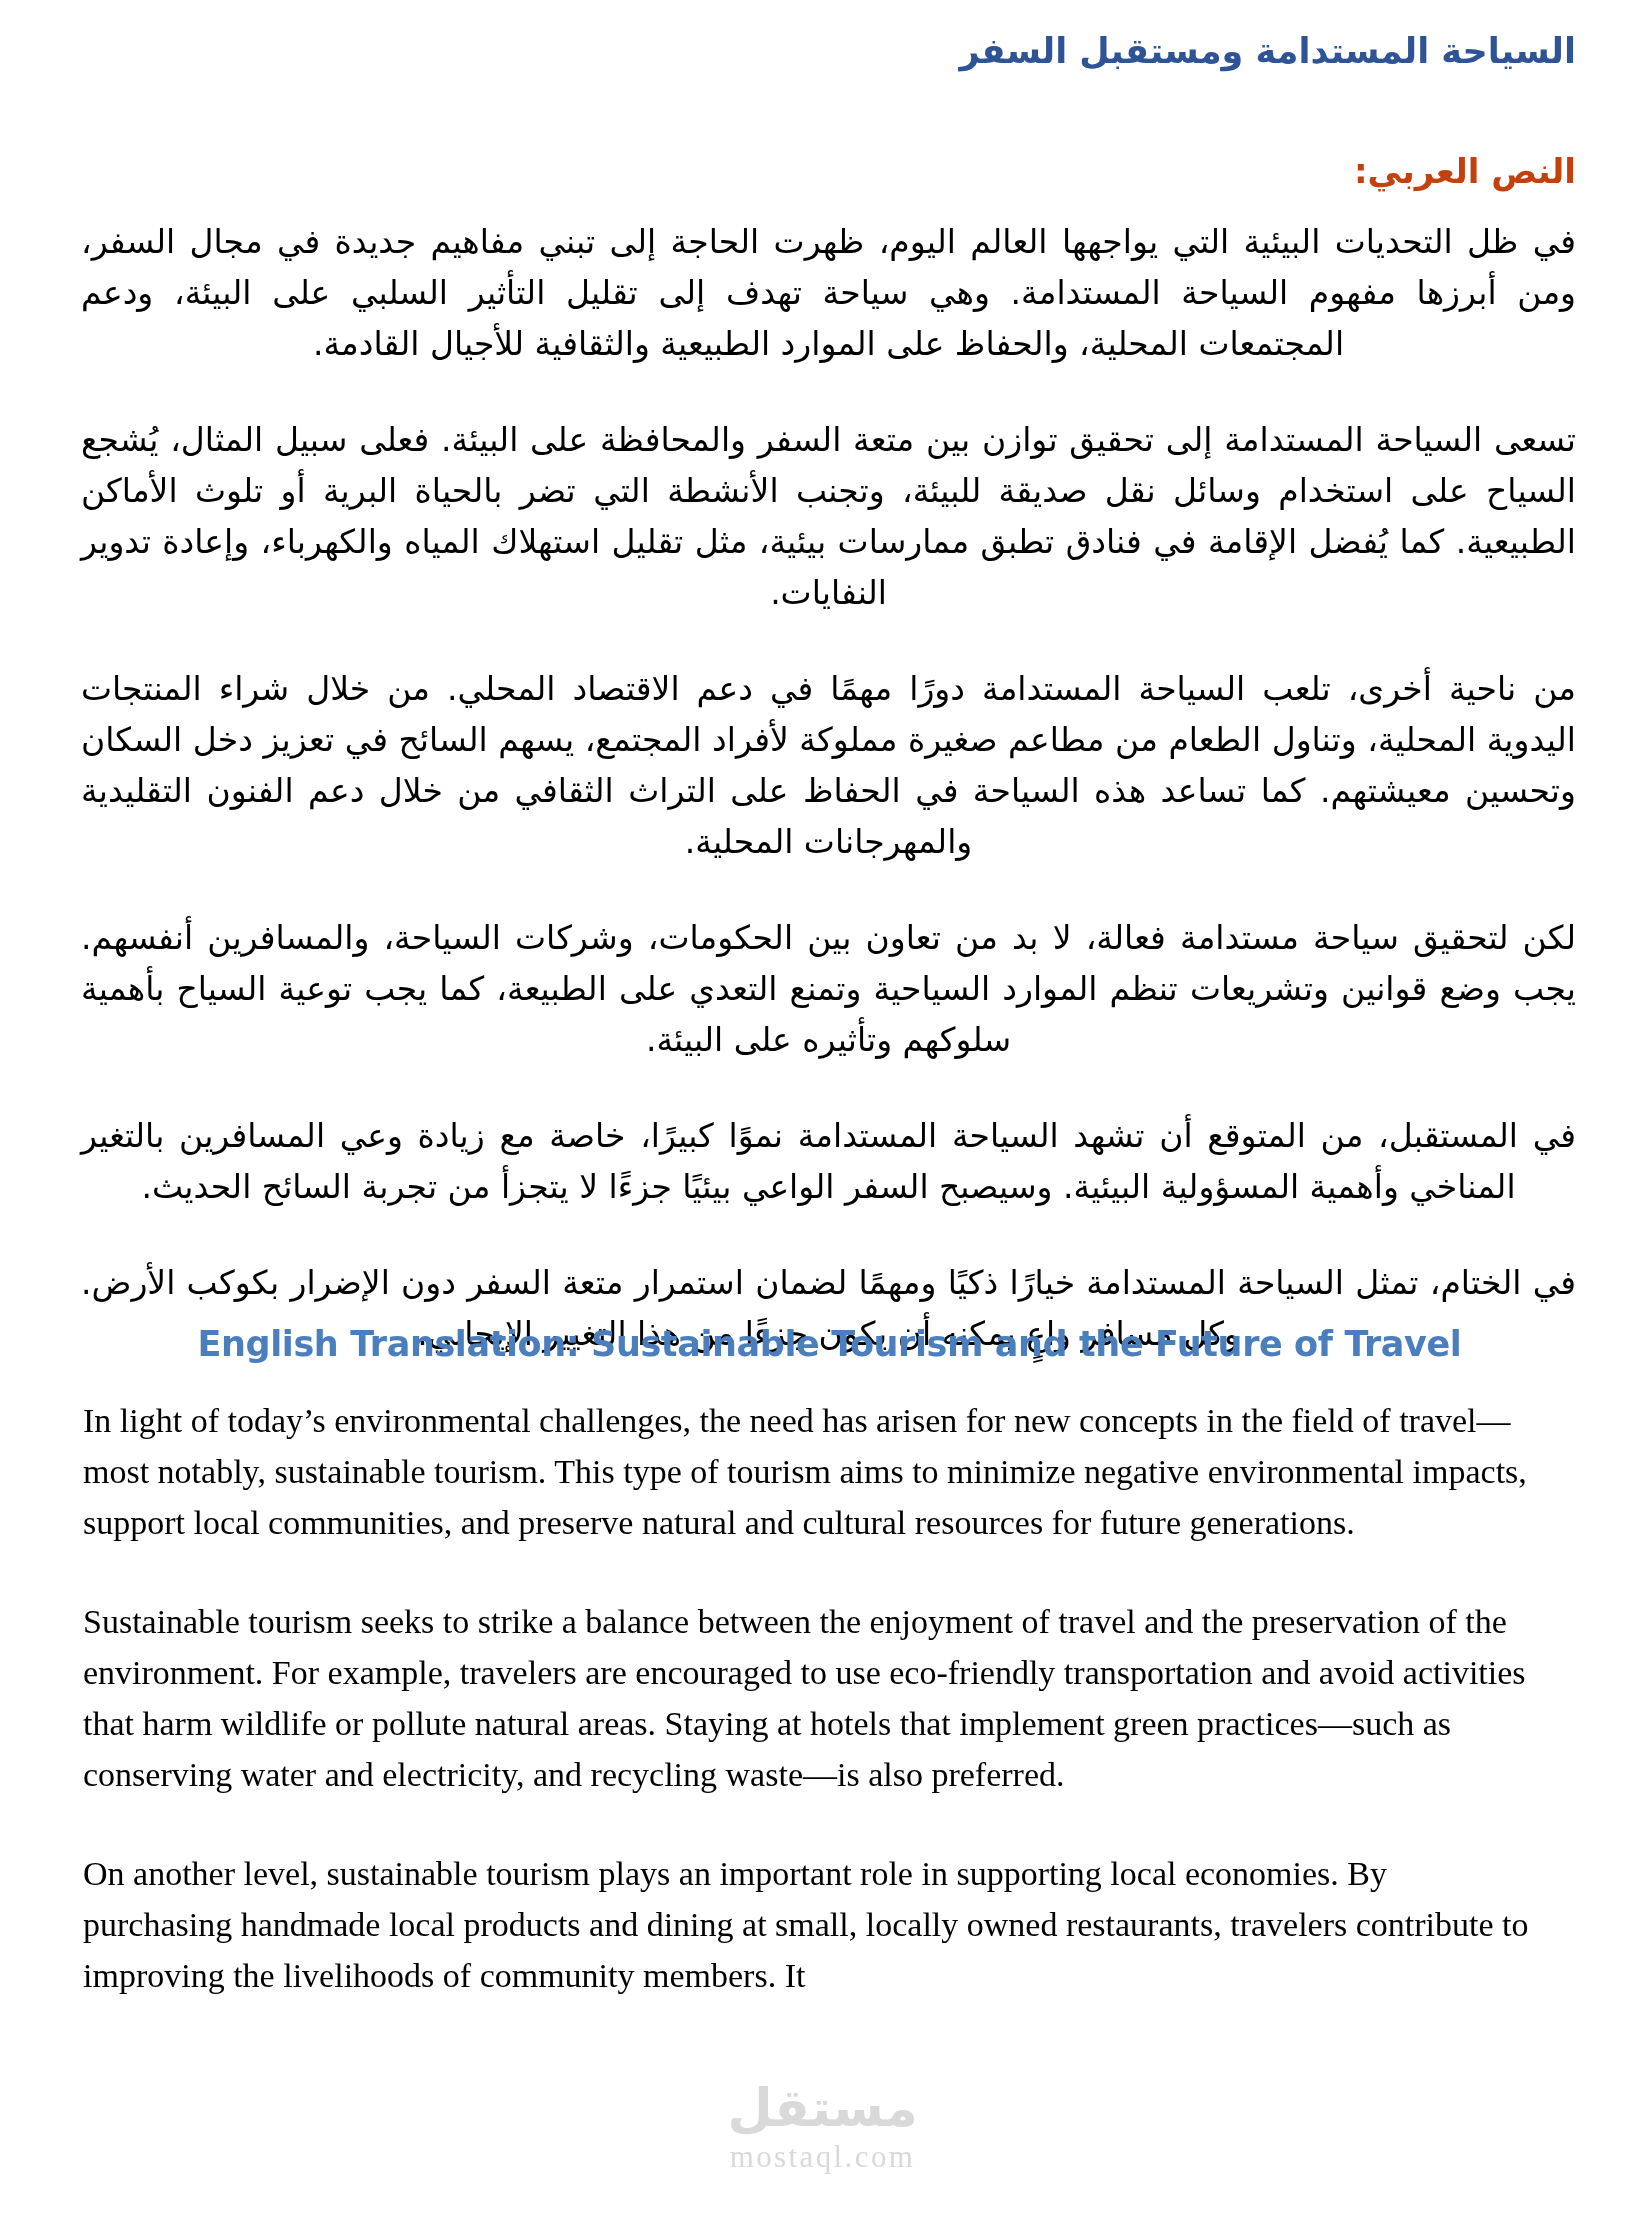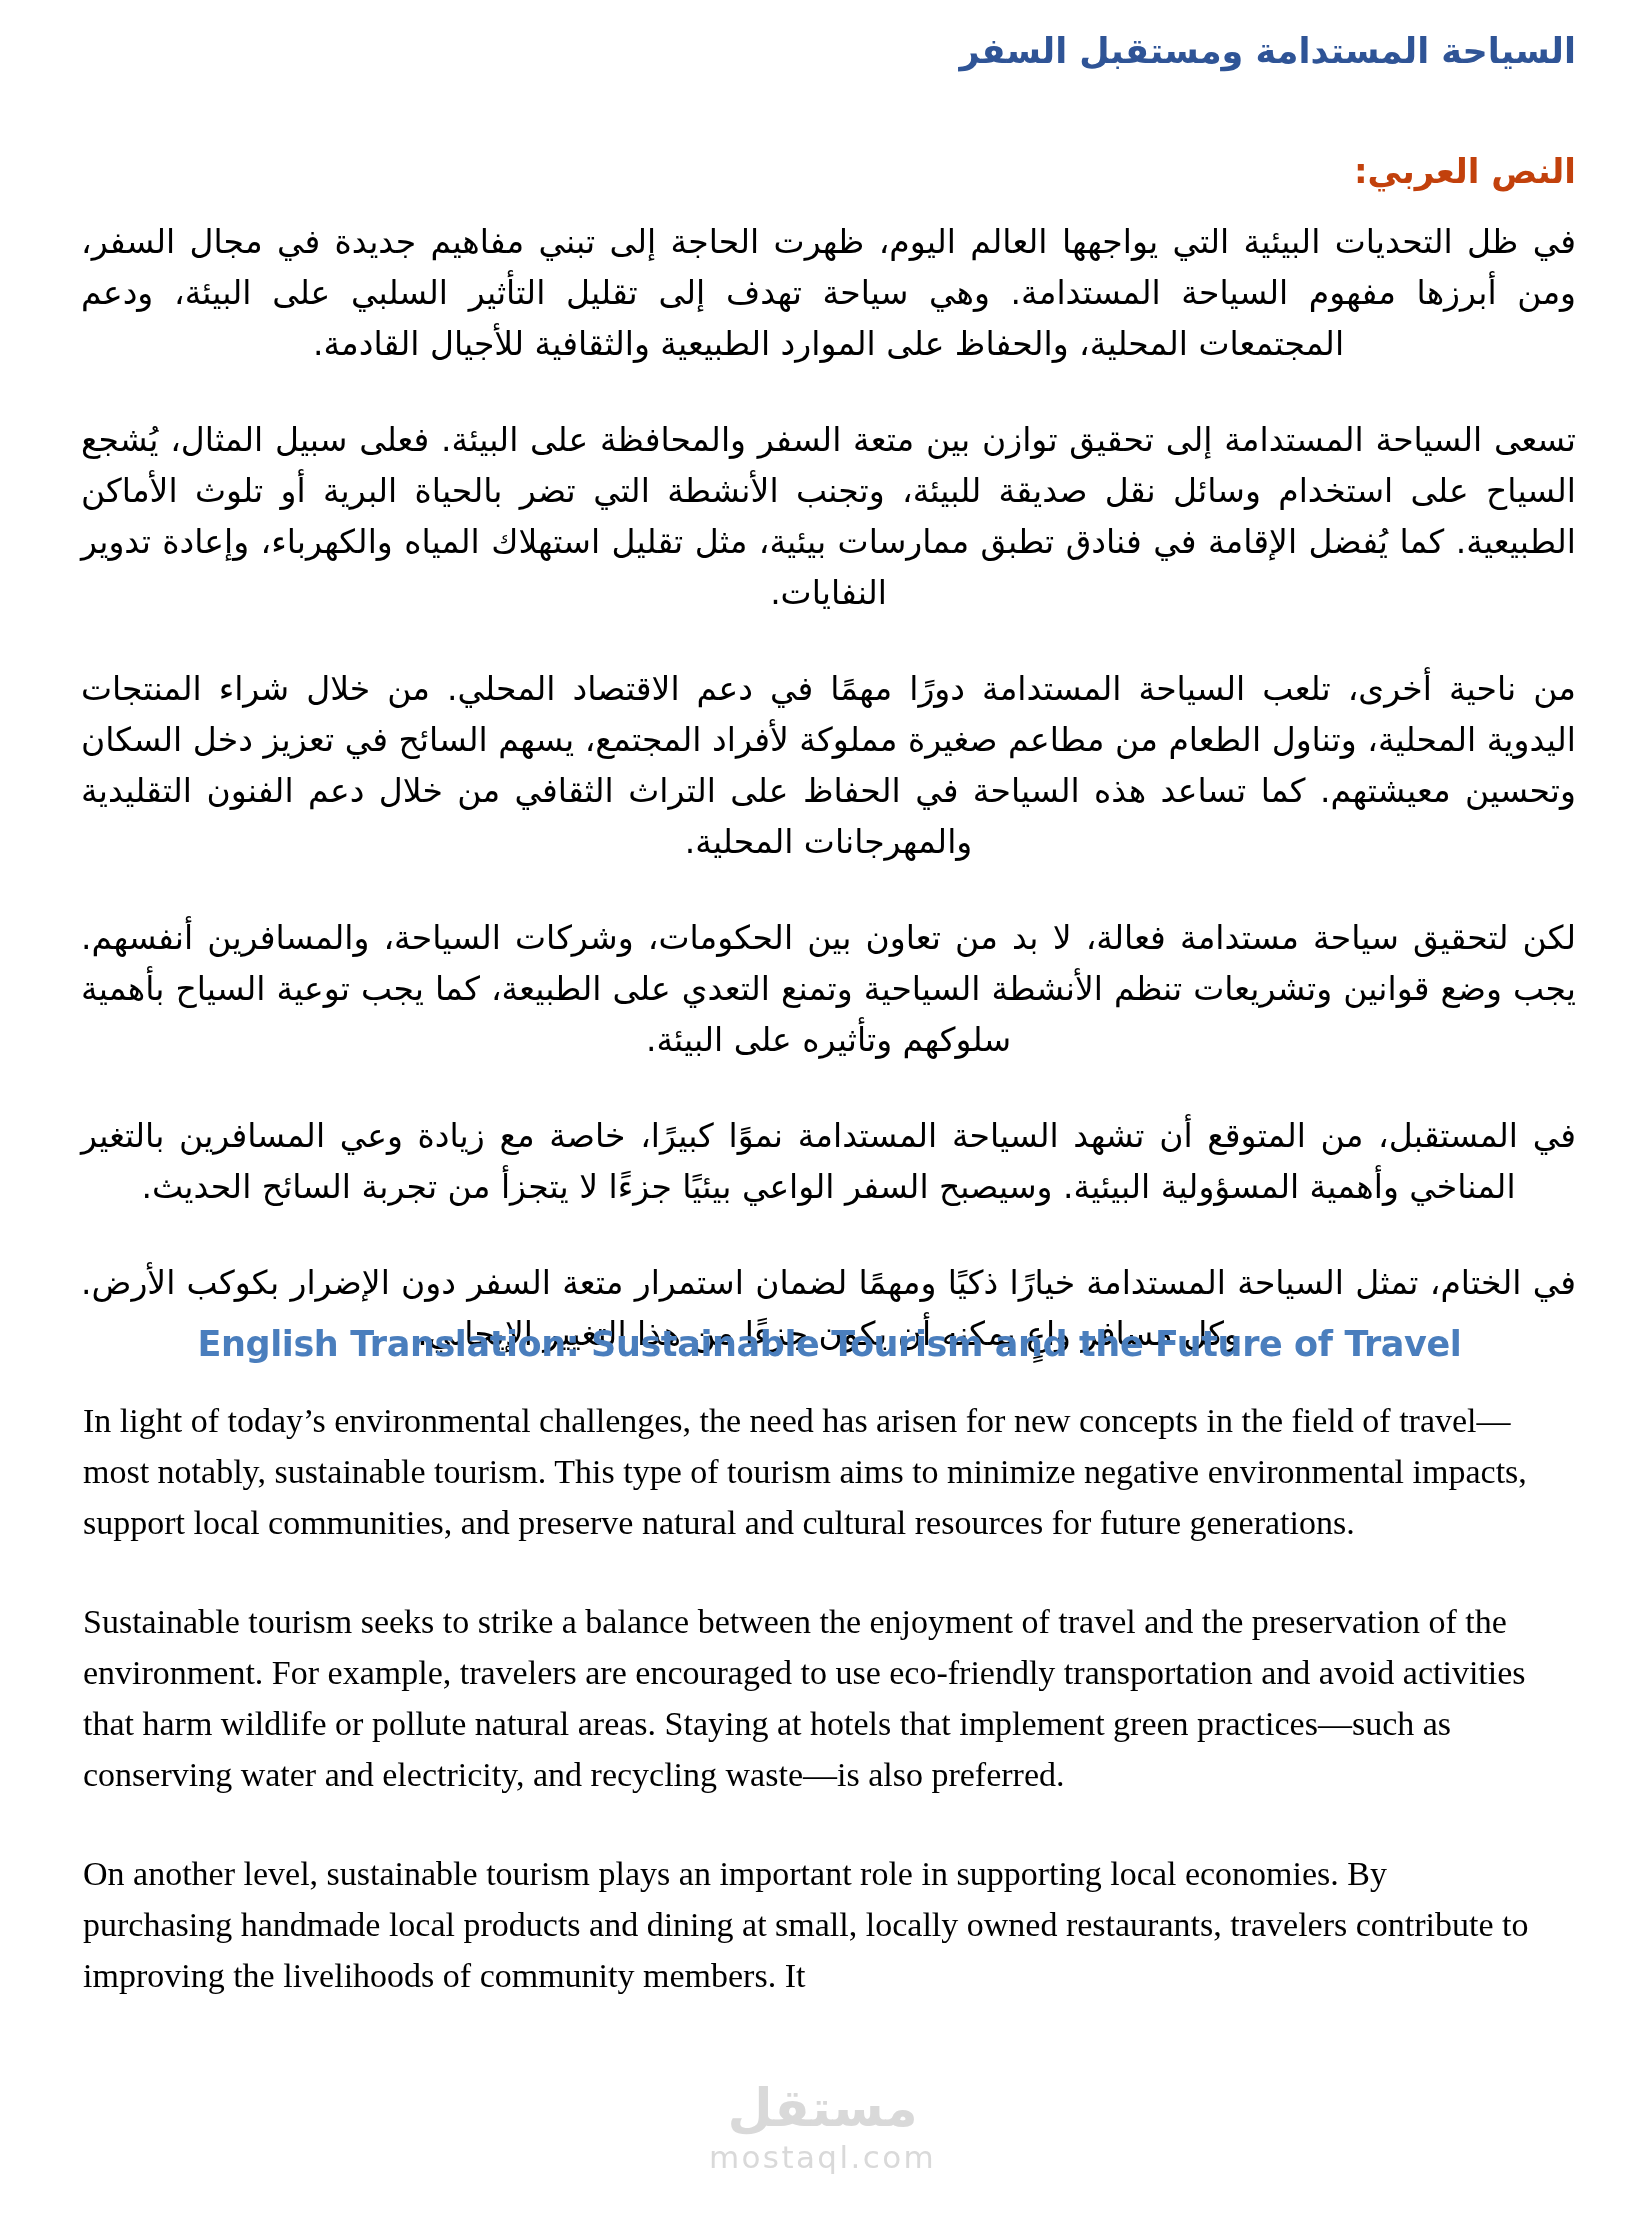--- a/index.html
+++ b/index.html
@@ -109,41 +109,42 @@
   .wm-logo {
     direction: rtl;
     font-size: 52px;
     font-weight: 700;
     line-height: 1.05;
   }
   .wm-site {
     font-size: 31px;
     letter-spacing: 2.4px;
     margin-top: 3.2px;
+    font-family: Liberation Serif, serif;
   }
 </style>
 </head>
 <body>
 
 <div class="page">
 
   <div class="watermark">
     <div class="wm-logo">مستقل</div>
     <div class="wm-site">mostaql.com</div>
   </div>
 
   <h1 class="ar-title">السياحة المستدامة ومستقبل السفر</h1>
 
   <h2 class="ar-subheading">النص العربي:</h2>
 
   <div class="ar-body">
       <p>في ظل التحديات البيئية التي يواجهها العالم اليوم، ظهرت الحاجة إلى تبني مفاهيم جديدة في مجال السفر، ومن أبرزها مفهوم السياحة المستدامة. وهي سياحة تهدف إلى تقليل التأثير السلبي على البيئة، ودعم المجتمعات المحلية، والحفاظ على الموارد الطبيعية والثقافية للأجيال القادمة.</p>
       <p>تسعى السياحة المستدامة إلى تحقيق توازن بين متعة السفر والمحافظة على البيئة. فعلى سبيل المثال، يُشجع السياح على استخدام وسائل نقل صديقة للبيئة، وتجنب الأنشطة التي تضر بالحياة البرية أو تلوث الأماكن الطبيعية. كما يُفضل الإقامة في فنادق تطبق ممارسات بيئية، مثل تقليل استهلاك المياه والكهرباء، وإعادة تدوير النفايات.</p>
       <p>من ناحية أخرى، تلعب السياحة المستدامة دورًا مهمًا في دعم الاقتصاد المحلي. من خلال شراء المنتجات اليدوية المحلية، وتناول الطعام من مطاعم صغيرة مملوكة لأفراد المجتمع، يسهم السائح في تعزيز دخل السكان وتحسين معيشتهم. كما تساعد هذه السياحة في الحفاظ على التراث الثقافي من خلال دعم الفنون التقليدية والمهرجانات المحلية.</p>
-      <p>لكن لتحقيق سياحة مستدامة فعالة، لا بد من تعاون بين الحكومات، وشركات السياحة، والمسافرين أنفسهم. يجب وضع قوانين وتشريعات تنظم الأنشطة السياحية وتمنع التعدي على الطبيعة، كما يجب توعية السياح بأهمية سلوكهم وتأثيره على البيئة.</p>
+      <p>لكن لتحقيق سياحة مستدامة فعالة، لا بد من تعاون بين الحكومات، وشركات السياحة، والمسافرين أنفسهم. يجب وضع قوانين وتشريعات تنظم الموارد السياحية وتمنع التعدي على الطبيعة، كما يجب توعية السياح بأهمية سلوكهم وتأثيره على البيئة.</p>
       <p>في المستقبل، من المتوقع أن تشهد السياحة المستدامة نموًا كبيرًا، خاصة مع زيادة وعي المسافرين بالتغير المناخي وأهمية المسؤولية البيئية. وسيصبح السفر الواعي بيئيًا جزءًا لا يتجزأ من تجربة السائح الحديث.</p>
       <p>في الختام، تمثل السياحة المستدامة خيارًا ذكيًا ومهمًا لضمان استمرار متعة السفر دون الإضرار بكوكب الأرض. وكل مسافر واعٍ يمكنه أن يكون جزءًا من هذا التغيير الإيجابي.</p>
     </div>
 
   <h2 class="en-heading">English Translation: Sustainable Tourism and the Future of Travel</h2>
 
   <div class="en-body">
       <p>In light of today’s environmental challenges, the need has arisen for new concepts in the field of travel—most notably, sustainable tourism. This type of tourism aims to minimize negative environmental impacts, support local communities, and preserve natural and cultural resources for future generations.</p>
       <p>Sustainable tourism seeks to strike a balance between the enjoyment of travel and the preservation of the environment. For example, travelers are encouraged to use eco-friendly transportation and avoid activities that harm wildlife or pollute natural areas. Staying at hotels that implement green practices—such as conserving water and electricity, and recycling waste—is also preferred.</p>
       <p>On another level, sustainable tourism plays an important role in supporting local economies. By purchasing handmade local products and dining at small, locally owned restaurants, travelers contribute to improving the livelihoods of community members. It</p>

